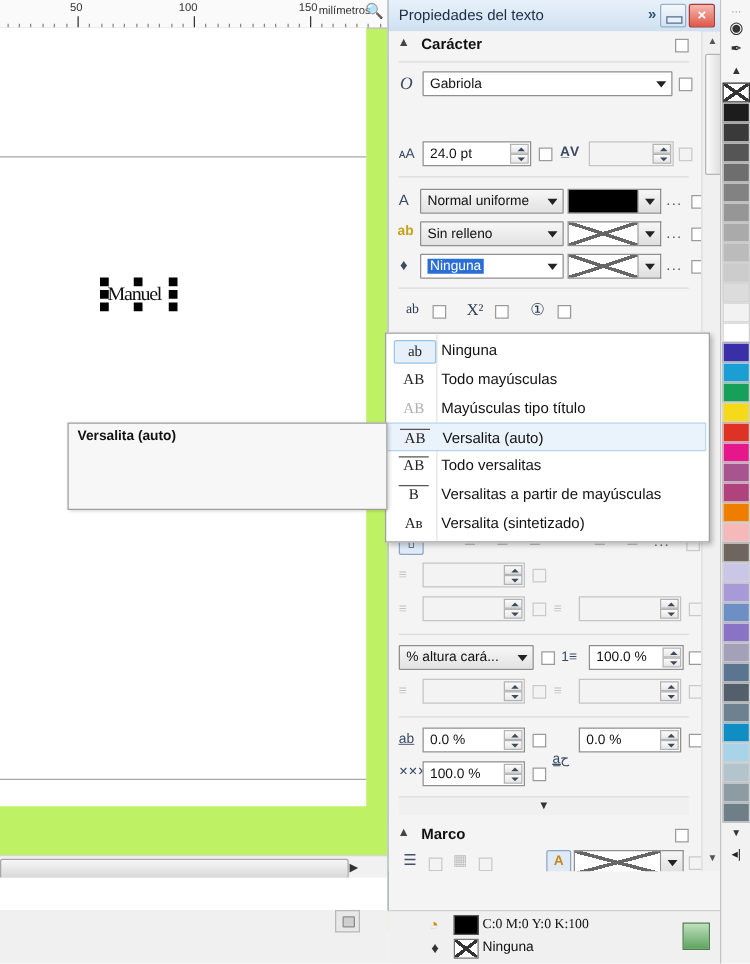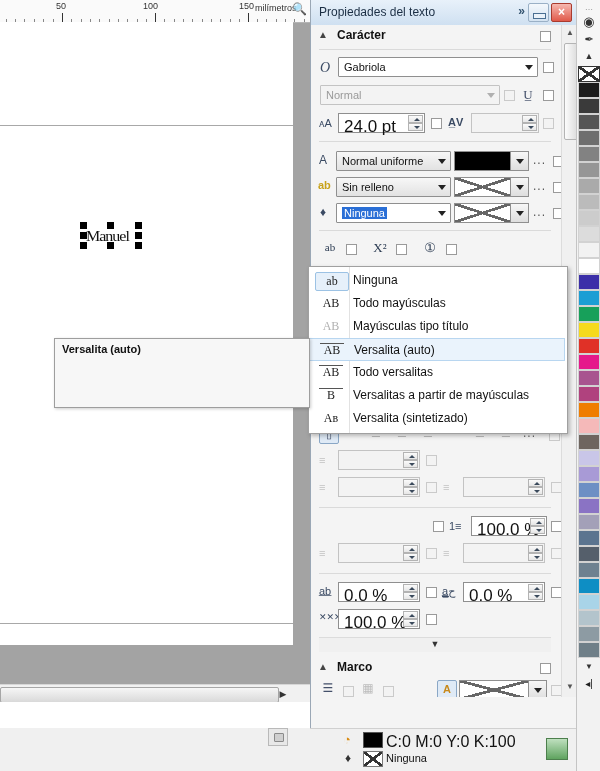--- a/index.html
+++ b/index.html
@@ -9,21 +9,21 @@
     background: #ffffff;
     font-family: "Liberation Sans", sans-serif;
     font-size: 11px;
     color: #000;
   }
   #app { position: relative; width: 600px; height: 771px; }
 
   
   #canvas-area {
     position: absolute; left: 0; top: 0; width: 310px; height: 745px;
-    background: #a3a3a3;
+    background: #bef264;
   }
   #ruler-h {
     position: absolute; left: 0; top: 0; width: 310px; height: 22px;
     background: #fafafa; border-bottom: 1px solid #b5b5b5;
   }
   .ruler-label {
     position: absolute; top: 1px; font-size: 9px; color: #333;
     font-family: "Liberation Sans", sans-serif;
   }
   .ruler-unit { position: absolute; top: 3px; font-size: 9px; color: #333; }
@@ -176,21 +176,21 @@
     width: 0; height: 0; border-left: 4px solid transparent;
     border-right: 4px solid transparent; border-top: 5px solid #222;
   }
   .combo.dis .arrow { border-top-color: #b0b0b0; }
 
   .spin {
     position: absolute; height: 20px; background: #fff;
     border: 1px solid #8f8f8f; box-sizing: border-box;
   }
   .spin.dis { background: #f3f3f3; border-color: #c3c3c3; }
-  .spin .v { position: absolute; left: 5px; top: 3px; font-size: 17px; color: #111; }
+  .spin .v { position: absolute; left: 5px; top: 3px; font-size: 11px; color: #111; }
   .spin .btns {
     position: absolute; right: 1px; top: 1px; width: 15px; height: 16px;
   }
   .spin .btns .up, .spin .btns .dn {
     position: absolute; left: 0; width: 15px; height: 8px;
     background: linear-gradient(#fbfbfb,#e6e6e6); border: 1px solid #b3b3b3;
     box-sizing: border-box;
   }
   .spin .btns .up { top: 0; }
   .spin .btns .dn { top: 8px; }
@@ -322,21 +322,21 @@
   
   #statusbar {
     position: absolute; left: 310px; top: 728px; width: 266px; height: 43px;
     background: #f0f0f0; border-top: 1px solid #d0d0d0;
   }
   #sb-fill-ico { position:absolute; left:33px; top:3px; font-size:13px; color:#d98b12;}
   #sb-fill-sw {
     position:absolute; left:53px; top:3px; width:18px; height:14px;
     background:#000; border:1px solid #555;
   }
-  #sb-fill-txt { position:absolute; left:76px; top:4px; font-size:16px; color:#111; }
+  #sb-fill-txt { position:absolute; left:76px; top:4px; font-size:11px; color:#111;font-family:Liberation Serif, serif; }
   #sb-out-ico { position:absolute; left:35px; top:22px; font-size:12px; color:#333;}
   #sb-out-sw {
     position:absolute; left:53px; top:22px; width:18px; height:14px;
     background:
       linear-gradient(to bottom right, transparent 44%, #333 44%, #333 56%, transparent 56%),
       linear-gradient(to bottom left, transparent 44%, #333 44%, #333 56%, transparent 56%),
       #fff;
     border:1px solid #777;
   }
   #sb-out-txt { position:absolute; left:76px; top:23px; font-size:11px; color:#111; }
@@ -441,29 +441,20 @@
 
       <div class="row" style="top:32px; height:24px;">
         <div class="ficon" style="left:9px; top:3px; font-size:14px; font-style:italic; font-family:'Liberation Serif',serif;">O</div>
         <div class="combo" style="left:27px; top:0; width:200px;">
           <div class="lbl">Gabriola</div>
           <div class="arrow"></div>
         </div>
         <div class="chk" style="left:232px; top:5px;"></div>
       </div>
 
-      <div class="row" style="top:60px; height:24px;">
-        <div class="combo dis" style="left:9px; top:0; width:180px;">
-          <div class="lbl" style="color:#9a9a9a;">Normal</div>
-          <div class="arrow"></div>
-        </div>
-        <div class="chk dis" style="left:193px; top:5px;"></div>
-        <div class="iconbtn" style="left:208px; top:1px; font-size:13px; font-family:'Liberation Serif',serif;">U̲</div>
-        <div class="chk" style="left:232px; top:5px;"></div>
-      </div>
 
       <div class="row" style="top:88px; height:24px;">
         <div class="ficon" style="left:8px; top:4px; font-size:11px;">ᴀA</div>
         <div class="spin" style="left:27px; top:0; width:87px;">
           <div class="v">24.0 pt</div>
           <div class="btns">
             <div class="up"></div>
             <div class="dn"></div>
           </div>
         </div>
@@ -580,20 +571,24 @@
             <div class="up"></div>
             <div class="dn"></div>
           </div>
         </div>
         <div class="chk dis" style="left:240px; top:5px;"></div>
       </div>
 
       <div class="divider" style="top:482px;"></div>
 
       <div class="row" style="top:491px; height:24px;">
+        <div class="combo grey" style="left:8px; top:0; width:108px;">
+          <div class="lbl">% altura cará...</div>
+          <div class="arrow"></div>
+        </div>
         <div class="chk" style="left:122px; top:5px;"></div>
         <div class="ficon" style="left:138px; top:4px;">1≡</div>
         <div class="spin" style="left:160px; top:0; width:76px;">
           <div class="v">100.0 %</div>
           <div class="btns">
             <div class="up"></div>
             <div class="dn"></div>
           </div>
         </div>
         <div class="chk" style="left:240px; top:5px;"></div>
@@ -625,21 +620,21 @@
       <div class="row" style="top:557px; height:24px;">
         <div class="ficon" style="left:8px; top:3px;">a̲b̲</div>
         <div class="spin" style="left:27px; top:0; width:82px;">
           <div class="v">0.0 %</div>
           <div class="btns">
             <div class="up"></div>
             <div class="dn"></div>
           </div>
         </div>
         <div class="chk" style="left:115px; top:5px;"></div>
-        <div class="ficon" style="left:131px; top:3px;text-decoration:underline;">a̲ح̲</div>
+        <div class="ficon" style="left:131px; top:18px;text-decoration:underline;">a̲ح̲</div>
         <div class="spin" style="left:152px; top:0; width:82px;">
           <div class="v">0.0 %</div>
           <div class="btns">
             <div class="up"></div>
             <div class="dn"></div>
           </div>
         </div>
         <div class="chk" style="left:240px; top:5px;"></div>
       </div>
 

